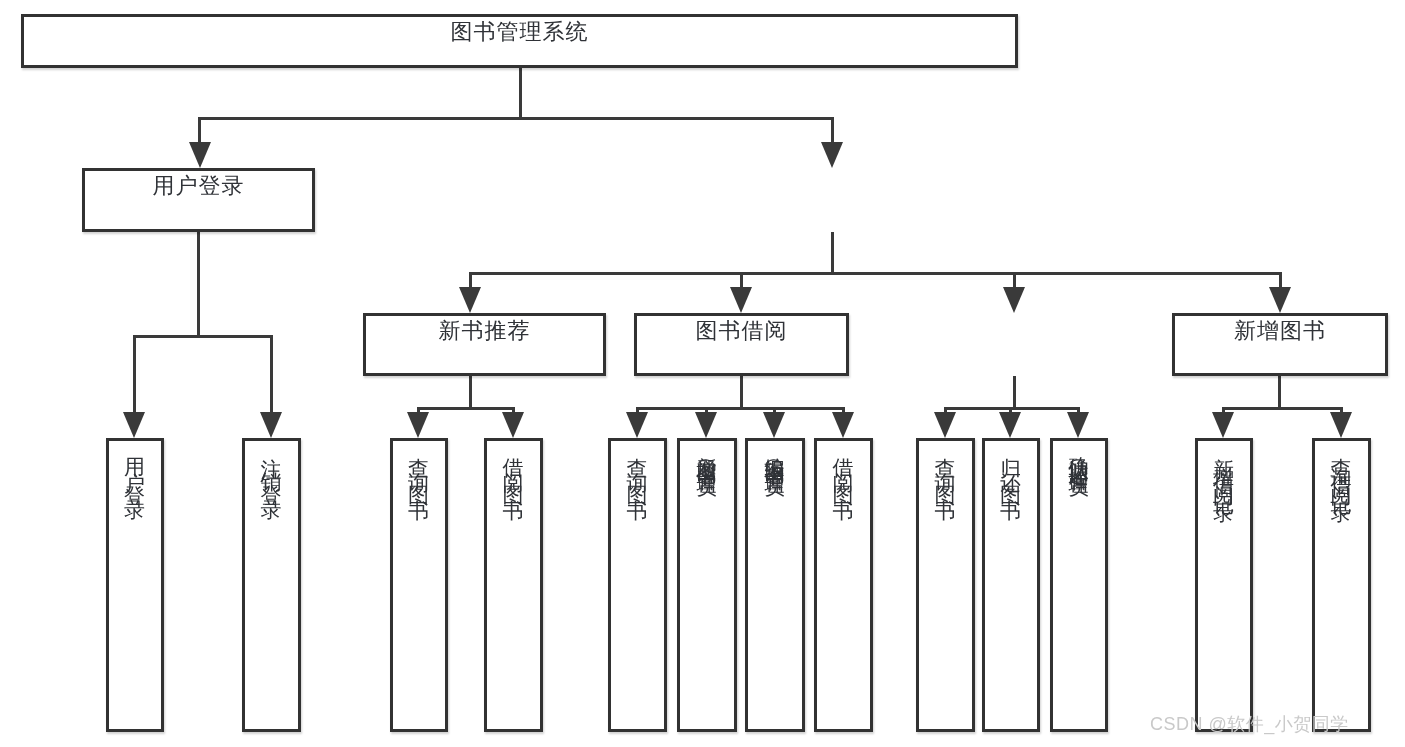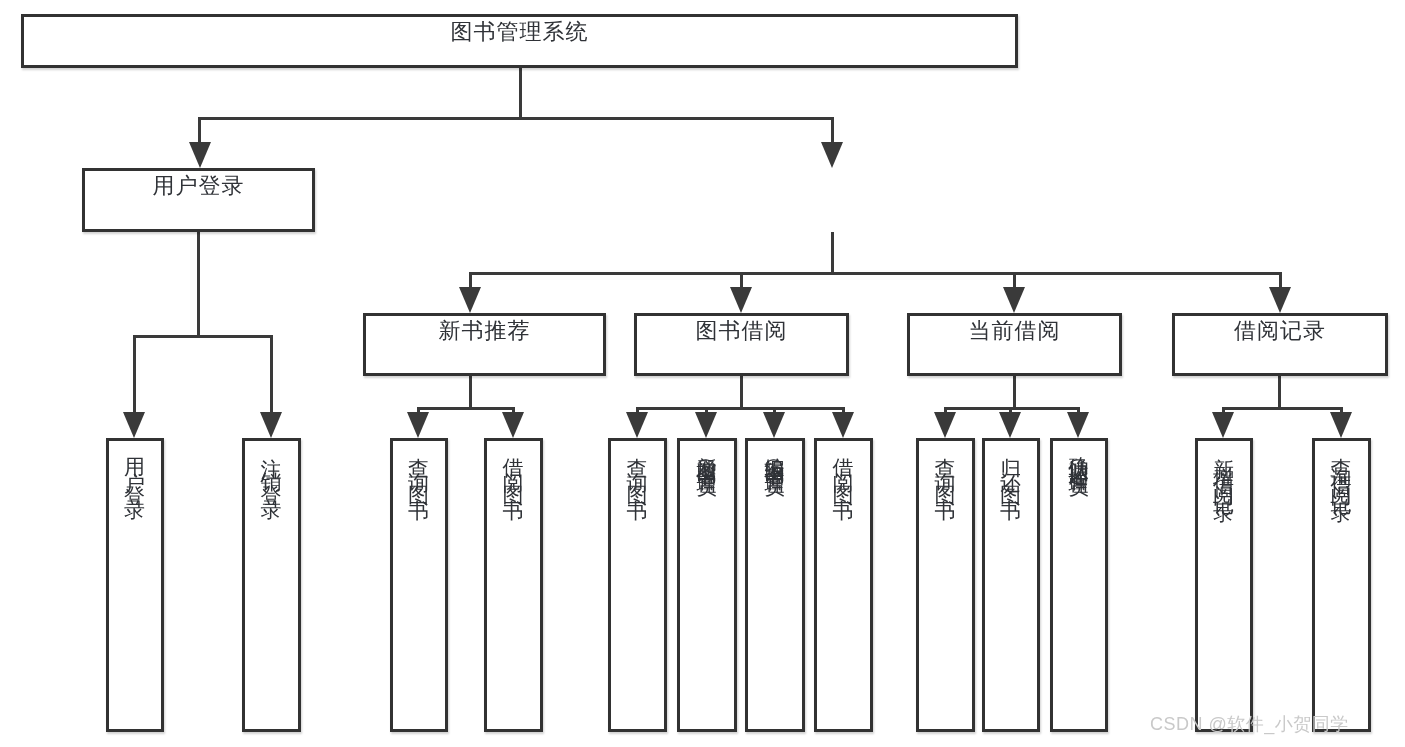--- a/index.html
+++ b/index.html
@@ -68,25 +68,22 @@
   <div class="head" style="left:730px; top:287px;"></div>
   <div class="head" style="left:1003px; top:287px;"></div>
   <div class="head" style="left:1269px; top:287px;"></div>
 
   <div class="box" style="left:363px; top:313px; width:243px; height:63px;">
     <span class="hlabel">新书推荐</span>
   </div>
   <div class="box" style="left:634px; top:313px; width:215px; height:63px;">
     <span class="hlabel">图书借阅</span>
   </div>
-  <div class="box" style="left:907px; top:313px; width:215px; height:63px;">
-    <span class="hlabel">当前借阅</span>
-  </div>
   <div class="box" style="left:1172px; top:313px; width:216px; height:63px;">
-    <span class="hlabel">借阅记录</span>
+    <span class="hlabel">新增图书</span>
   </div>
 
   <div class="line" style="left:469px; top:376px; width:3px; height:33px;"></div>
   <div class="line" style="left:417px; top:407px; width:98px; height:3px;"></div>
   <div class="line" style="left:417px; top:407px; width:3px; height:9px;"></div>
   <div class="line" style="left:512px; top:407px; width:3px; height:9px;"></div>
   <div class="head" style="left:407px; top:412px;"></div>
   <div class="head" style="left:502px; top:412px;"></div>
 
   <div class="line" style="left:740px; top:376px; width:3px; height:33px;"></div>

